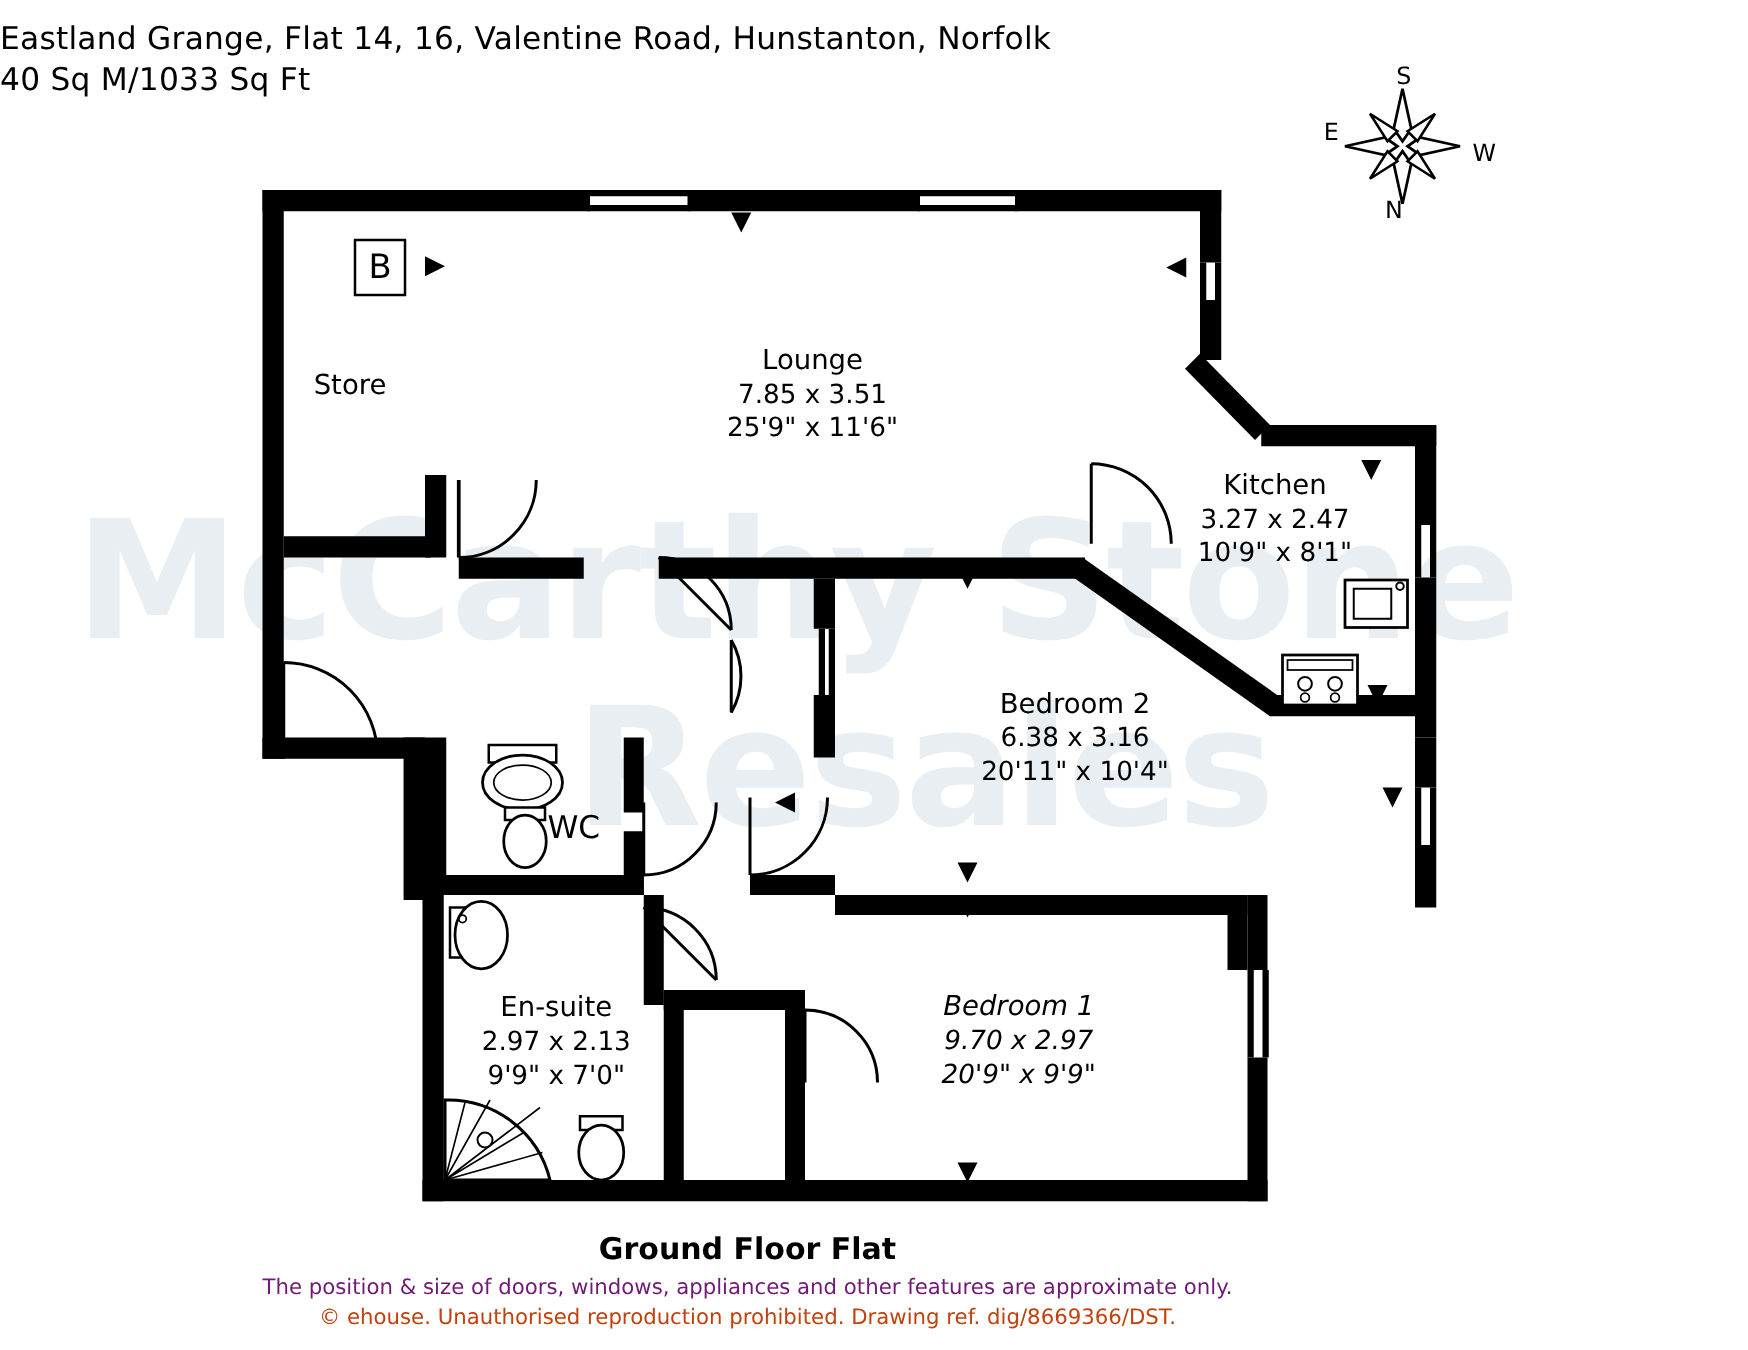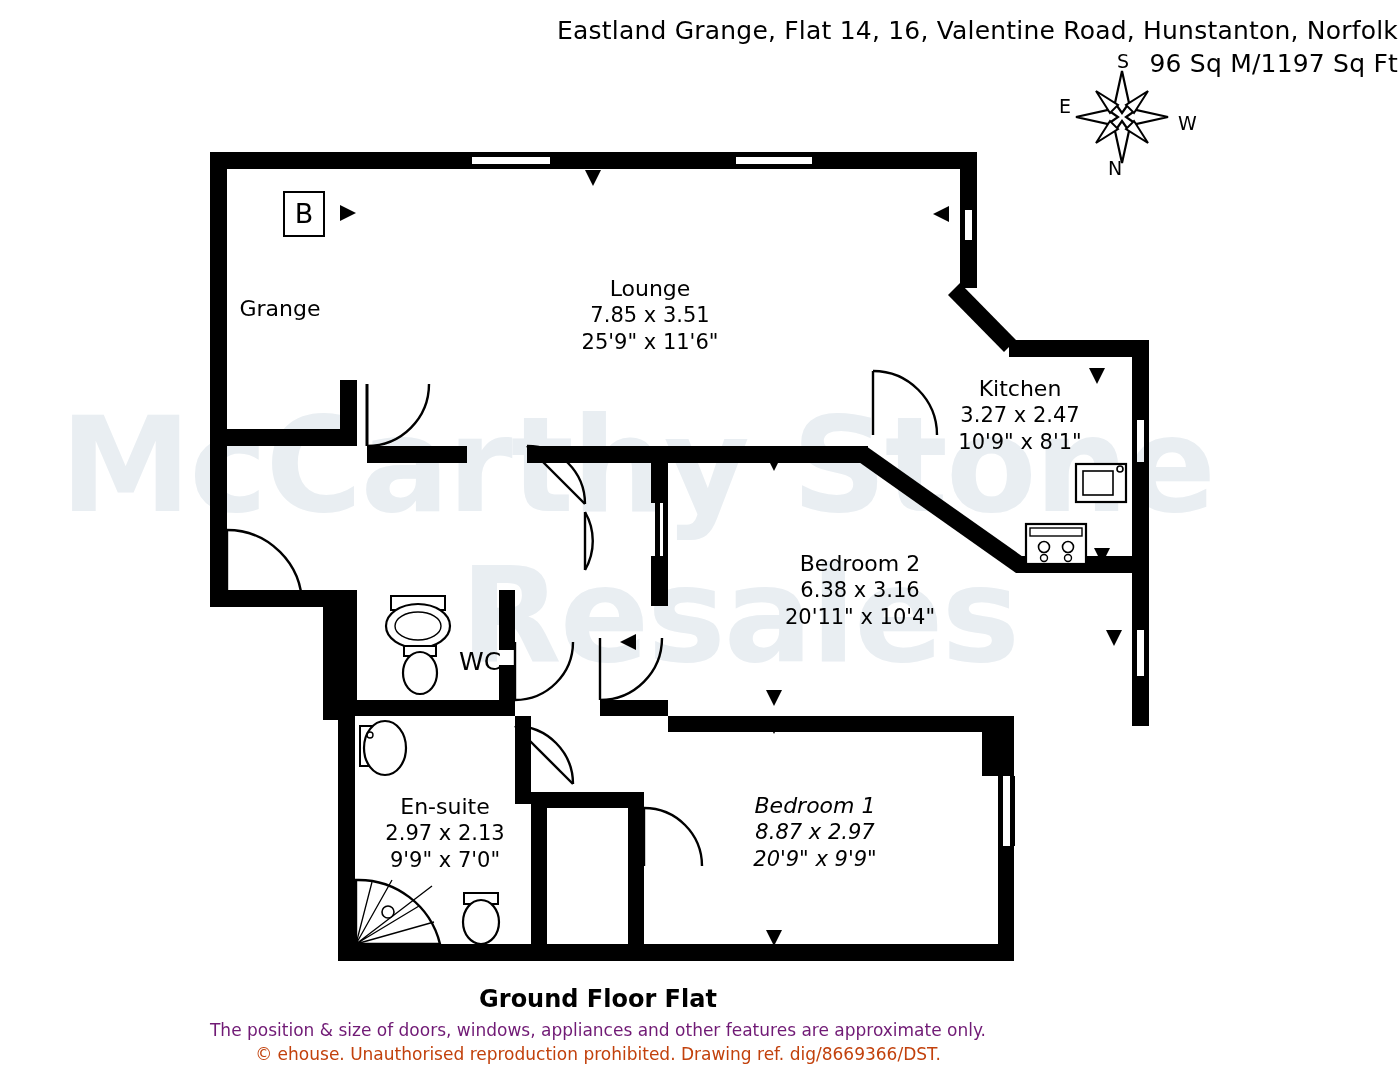--- a/index.html
+++ b/index.html
@@ -1,19 +1,19 @@
 <!DOCTYPE html>
 <html><head>
 <meta charset="utf-8">
 <style>
   html,body{margin:0;padding:0;background:#fff;}
   body{width:1398px;height:1080px;position:relative;overflow:hidden;
        font-family:"DejaVu Sans", sans-serif;color:#000;}
 
-  .title-block{position:absolute;left:0;top:14px;width:1398px;text-align:right;}
+  .title-block{position:absolute;left:0;top:14px;width:1398px;text-align:left;}
   .title-line{font-size:25px;line-height:33px;letter-spacing:.2px;}
 
   
   .watermark{position:absolute;left:60px;top:390px;width:1300px;
              font-family:"DejaVu Sans", sans-serif;font-weight:bold;
              font-size:132px;line-height:150px;color:#e9eef2;
              letter-spacing:-2px;white-space:nowrap;z-index:0;}
   .watermark .l2{margin-left:400px;}
 
   
@@ -30,21 +30,21 @@
   .footer{position:absolute;left:0;width:1196px;text-align:center;}
   .ff-title{top:985px;font-size:24px;font-weight:bold;}
   .ff-d1{top:1020px;font-size:17px;color:#701a75;}
   .ff-d2{top:1044px;font-size:17px;color:#c2410c;}
 </style>
 </head>
 <body>
 
 <div class="title-block">
   <div class="title-line">Eastland Grange, Flat 14, 16, Valentine Road, Hunstanton, Norfolk</div>
-  <div class="title-line">96 Sq M/1197 Sq Ft</div>
+  <div class="title-line">40 Sq M/1033 Sq Ft</div>
 </div>
 
 <div class="watermark">
   <div class="l1">McCarthy Stone</div>
   <div class="l2">Resales</div>
 </div>
 
 <div class="compass">
   <svg width="140" height="125" viewBox="0 0 140 125">
     <g transform="translate(62,62)">
@@ -226,21 +226,21 @@
     <circle cx="388" cy="912" r="6" fill="#fff" stroke="#000" stroke-width="1.6"></circle>
   </g>
 
   <g>
     <rect x="464" y="893" width="34" height="11" fill="#fff" stroke="#000" stroke-width="2"></rect>
     <ellipse cx="481" cy="922" rx="18" ry="22" fill="#fff" stroke="#000" stroke-width="2.2"></ellipse>
   </g>
 </svg>
 
 <div class="lbl" style="left:205px;top:295px;width:150px;">
-  <div class="nm">Grange</div>
+  <div class="nm">Store</div>
 </div>
 
 <div class="lbl" style="left:500px;top:275px;width:300px;">
   <div class="nm">Lounge</div>
   <div>7.85 x 3.51</div>
   <div>25'9" x 11'6"</div>
 </div>
 
 <div class="lbl" style="left:920px;top:375px;width:200px;">
   <div class="nm">Kitchen</div>
@@ -249,31 +249,31 @@
 </div>
 
 <div class="lbl" style="left:710px;top:550px;width:300px;">
   <div class="nm">Bedroom 2</div>
   <div>6.38 x 3.16</div>
   <div>20'11" x 10'4"</div>
 </div>
 
 <div class="lbl" style="left:665px;top:792px;width:300px;font-style:italic;">
   <div class="nm">Bedroom 1</div>
-  <div>8.87 x 2.97</div>
+  <div>9.70 x 2.97</div>
   <div>20'9" x 9'9"</div>
 </div>
 
 <div class="lbl" style="left:335px;top:793px;width:220px;">
   <div class="nm">En-suite</div>
   <div>2.97 x 2.13</div>
   <div>9'9" x 7'0"</div>
 </div>
 
-<div class="lbl" style="left:425px;top:648px;width:110px;">
+<div class="lbl" style="left:404px;top:648px;width:110px;">
   <div class="nm" style="font-size:25px;">WC</div>
 </div>
 
 <div class="bx" style="left:283px;top:191px;width:38px;height:42px;line-height:42px;">B</div>
 
 <div class="footer ff-title">Ground Floor Flat</div>
 <div class="footer ff-d1">The position &amp; size of doors, windows, appliances and other features are approximate only.</div>
 <div class="footer ff-d2">© ehouse. Unauthorised reproduction prohibited. Drawing ref. dig/8669366/DST.</div>
 
 </body></html>

